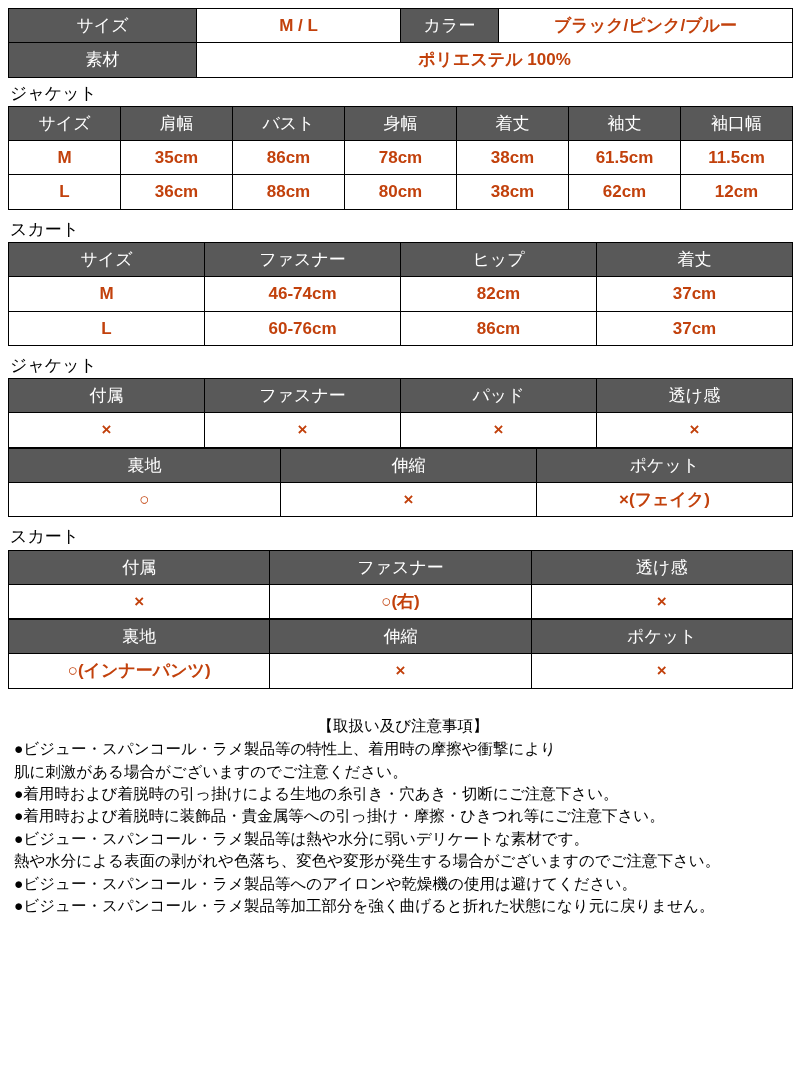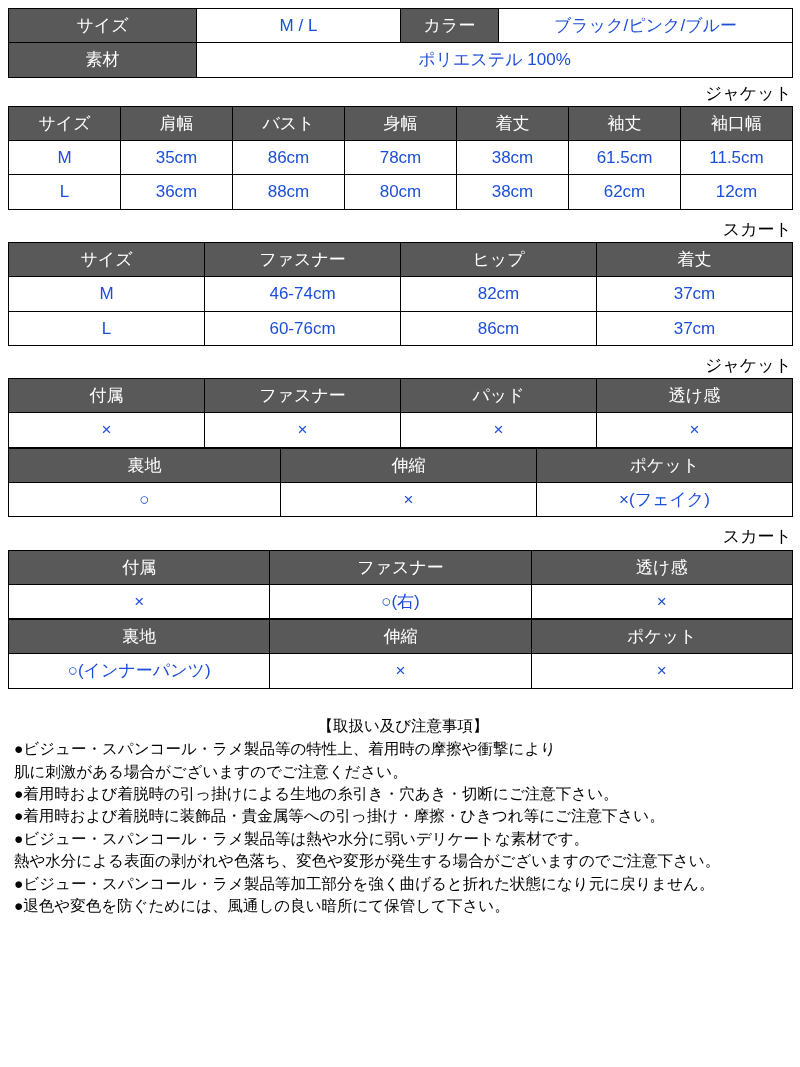--- a/index.html
+++ b/index.html
@@ -33,28 +33,28 @@
     line-height: 1.25;
   }
   .hdr {
     background: #595959;
     color: #ffffff;
     font-size: 17px;
     margin-left: 23px;
   }
   .cell {
     background: #ffffff;
-    color: #1d4ed8;
+    color: #c2410c;
+    font-weight: bold;
   }
   .section-label {
     font-size: 17px;
     color: #000000;
     margin: 10px 0 2px 2px;
     line-height: 1.2;
-    text-align: right;
   }
   .first-label { margin-top: 6px; }
   .notes {
     margin: 26px 0 0 6px;
     font-size: 15.5px;
     line-height: 1.45;
   }
   .notes div { white-space: nowrap; }
   .notes .title { margin-bottom: 1px; text-align: center; }
   
@@ -255,17 +255,17 @@
   </table>
 
   <div class="notes">
     <div class="title">【取扱い及び注意事項】</div>
     <div>●ビジュー・スパンコール・ラメ製品等の特性上、着用時の摩擦や衝撃により</div>
     <div>肌に刺激がある場合がございますのでご注意ください。</div>
     <div>●着用時および着脱時の引っ掛けによる生地の糸引き・穴あき・切断にご注意下さい。</div>
     <div>●着用時および着脱時に装飾品・貴金属等への引っ掛け・摩擦・ひきつれ等にご注意下さい。</div>
     <div>●ビジュー・スパンコール・ラメ製品等は熱や水分に弱いデリケートな素材です。</div>
     <div>熱や水分による表面の剥がれや色落ち、変色や変形が発生する場合がございますのでご注意下さい。</div>
+    <div>●ビジュー・スパンコール・ラメ製品等へのアイロンや乾燥機の使用は避けてください。</div>
     <div>●ビジュー・スパンコール・ラメ製品等加工部分を強く曲げると折れた状態になり元に戻りません。</div>
-    <div>●退色や変色を防ぐためには、風通しの良い暗所にて保管して下さい。</div>
   </div>
 
 </div>
 
 </body></html>

